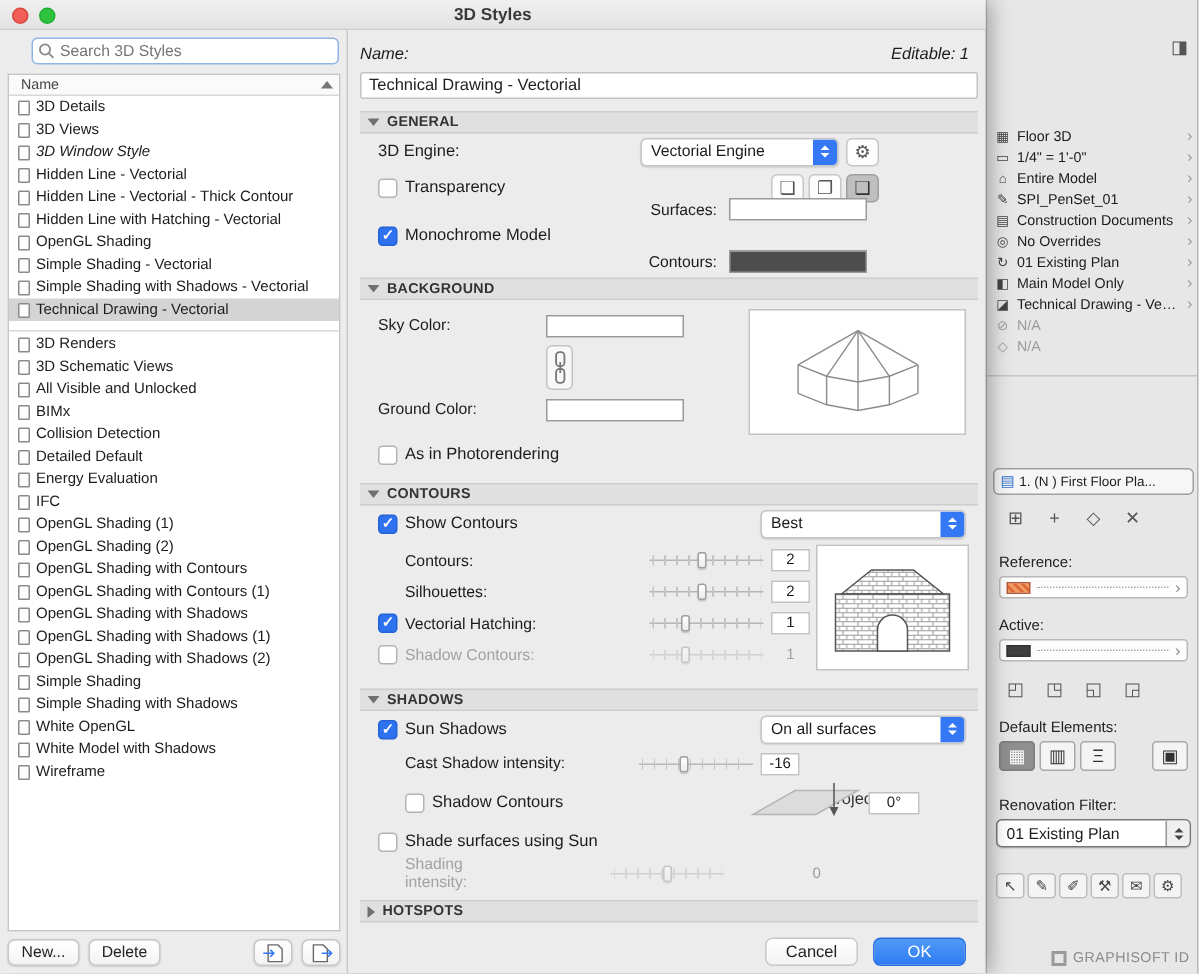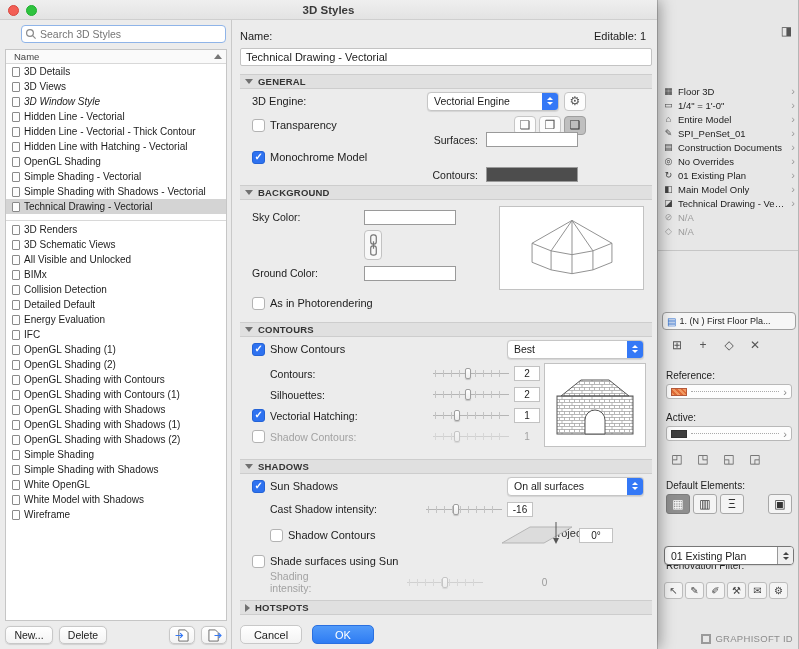--- a/index.html
+++ b/index.html
@@ -31,21 +31,21 @@
   .sw-dark { width:16px; height:8px; border:1px solid #333; background:#3f3f3f; flex:none; }
   .sel-line { flex:1; border-top:1px dotted #aaa; }
   .sel-chev { color:#888; font-size:11px; }
   .act-label { top:412px; left:8px; }
   .act-sel { top:426px; left:8px; width:126px; height:15px; border:1px solid #b8b8b8; border-radius:3px; background:#fdfdfd; display:flex; align-items:center; gap:4px; padding:0 4px; }
   .de-label { top:480px; left:8px; }
   .el-row { top:494px; left:8px; right:6px; gap:3px; display:flex; }
   .el-btn { width:24px; height:20px; border:1px solid #a8a8a8; border-radius:3px; background:#f4f4f4; display:inline-flex; align-items:center; justify-content:center; font-size:12px; color:#333; }
   .el-btn.sel { background:#8f8f8f; border-color:#7d7d7d; color:#fff; }
   .lib-slot { margin-left:auto; display:flex; }
-  .rf-label { top:560px; left:8px; }
+  .rf-label { top:532px; left:8px; }
   .tool-row { top:582px; left:6px; gap:2px; display:flex; }
   .tool-btn { width:19px; height:17px; border:1px solid #bdbdbd; border-radius:3px; background:#f4f4f4; display:inline-flex; align-items:center; justify-content:center; font-size:10px; color:#444; }
   .brand { bottom:5px; right:5px; display:flex; align-items:center; gap:4px; color:#8c8c8c; font-size:9.5px; letter-spacing:.3px; }
   .brand-logo { width:10px; height:10px; border:2px solid #9a9a9a; flex:none; }
 
   
   .dialog { position:absolute; left:0; top:0; width:657px; height:649px; background:#ececec; box-shadow:3px 0 14px rgba(0,0,0,.35); }
   .titlebar { position:absolute; top:0; left:0; right:0; height:20px; background:linear-gradient(#efefef,#e3e3e3); border-bottom:1px solid #cfcfcf; display:flex; align-items:center; justify-content:center; font-weight:bold; font-size:11.5px; color:#3a3a3a; }
   .tl { position:absolute; top:5px; width:11px; height:11px; border-radius:50%; }
   .tl.red { left:8px; background:#f35f56; border:1px solid #d8473f; }
@@ -66,21 +66,21 @@
   .doc-icon { width:8px; height:10px; border:1px solid #8a8a8a; background:#fdfdfd; border-radius:1px; flex:none; }
   .li-label { overflow:hidden; text-overflow:ellipsis; }
   .list-sep { height:7px; border-bottom:1px solid #d8d8d8; margin-bottom:1px; }
   .left-footer { position:absolute; bottom:5px; left:5px; right:4px; display:flex; gap:6px; align-items:center; }
   .mac-btn { height:18px; min-width:48px; border:1px solid #c8c8c8; border-radius:5px; background:linear-gradient(#ffffff,#f3f3f3); font-size:10.5px; font-family:inherit; color:#222; box-shadow:0 .5px 1px rgba(0,0,0,.12); }
   .icon-btn { min-width:26px; width:26px; display:inline-flex; align-items:center; justify-content:center; }
   .lf-spacer { flex:1; }
 
   
   .main-panel { position:absolute; top:20px; left:240px; width:412px; bottom:0; }
-  .name-row { display:flex; align-items:center; margin-top:8px; height:16px; padding:0 6px 0 0; }
+  .name-row { display:flex; align-items:center; margin-top:8px; height:16px; padding:0 6px 0 0;font-style:italic; }
   .name-row .spacer { flex:1; }
   .name-input { width:100%; height:18px; margin-top:4px; border:1px solid #c3c3c3; border-radius:2px; background:#fff; font-size:11px; font-family:inherit; padding:0 5px; color:#222; }
   .section-header { margin-top:8px; height:15px; background:#e0e0e0; border-top:1px solid #cdcdcd; border-bottom:1px solid #cdcdcd; display:flex; align-items:center; gap:5px; padding-left:5px; font-weight:bold; font-size:9.5px; color:#333; letter-spacing:.2px; }
   .tri { width:0; height:0; }
   .tri.down { border-left:4px solid transparent; border-right:4px solid transparent; border-top:5px solid #707070; }
   .tri.right { border-top:4px solid transparent; border-bottom:4px solid transparent; border-left:5px solid #707070; }
   .row { display:flex; align-items:center; height:24px; padding:0 8px 0 12px; gap:5px; }
   .spacer { flex:1; }
   .cb { width:13px; height:13px; border:1px solid #b3b3b3; border-radius:3px; background:#fff; flex:none; position:relative; }
   .cb.checked { background:#2e72f0; border-color:#2463d6; }
@@ -125,21 +125,21 @@
   .slider .thumb { position:absolute; top:1px; width:6px; height:11px; background:linear-gradient(#ffffff,#ededed); border:1px solid #9f9f9f; border-radius:2px; box-shadow:0 1px 1px rgba(0,0,0,.18); }
   .slider.disabled { opacity:.5; }
   .valbox { width:26px; height:15px; background:#fff; border:1px solid #c2c2c2; font-size:10px; display:inline-flex; align-items:center; justify-content:center; flex:none; }
   .valbox.plain { border:none; background:transparent; color:#9a9a9a; }
   .ct-preview { width:102px; height:84px; margin-left:auto; display:flex; align-items:center; justify-content:center; }
   .indent-label { margin-left:18px; font-size:10.5px; }
   .pz { width:106px; text-align:left; font-size:11px; color:#333; flex:none;margin-top:48px; }
   .pz-sm { width:26px; flex:none; }
   .muted-label { color:#a2a2a2; }
   .shadow-img { flex:none; }
-  .footer { display:flex; gap:10px; margin-top:10px; padding-right:8px; }
+  .footer { display:flex; justify-content:flex-end; gap:10px; margin-top:10px; padding-right:8px; }
   .btn { min-width:62px; height:19px; border:1px solid #c8c8c8; border-radius:5px; background:linear-gradient(#ffffff,#f3f3f3); font-size:11px; font-family:inherit; color:#222; }
   .btn.primary { background:linear-gradient(#519af9,#2e7cf3); border-color:#2a70e0; color:#fff; }
 </style>
 </head>
 <body>
 
 <div class="strip">
   <span class="abs panel-toggle">◨</span>
   <div class="abs qo-list" id="quick-options">
       <div class="qo-row">

